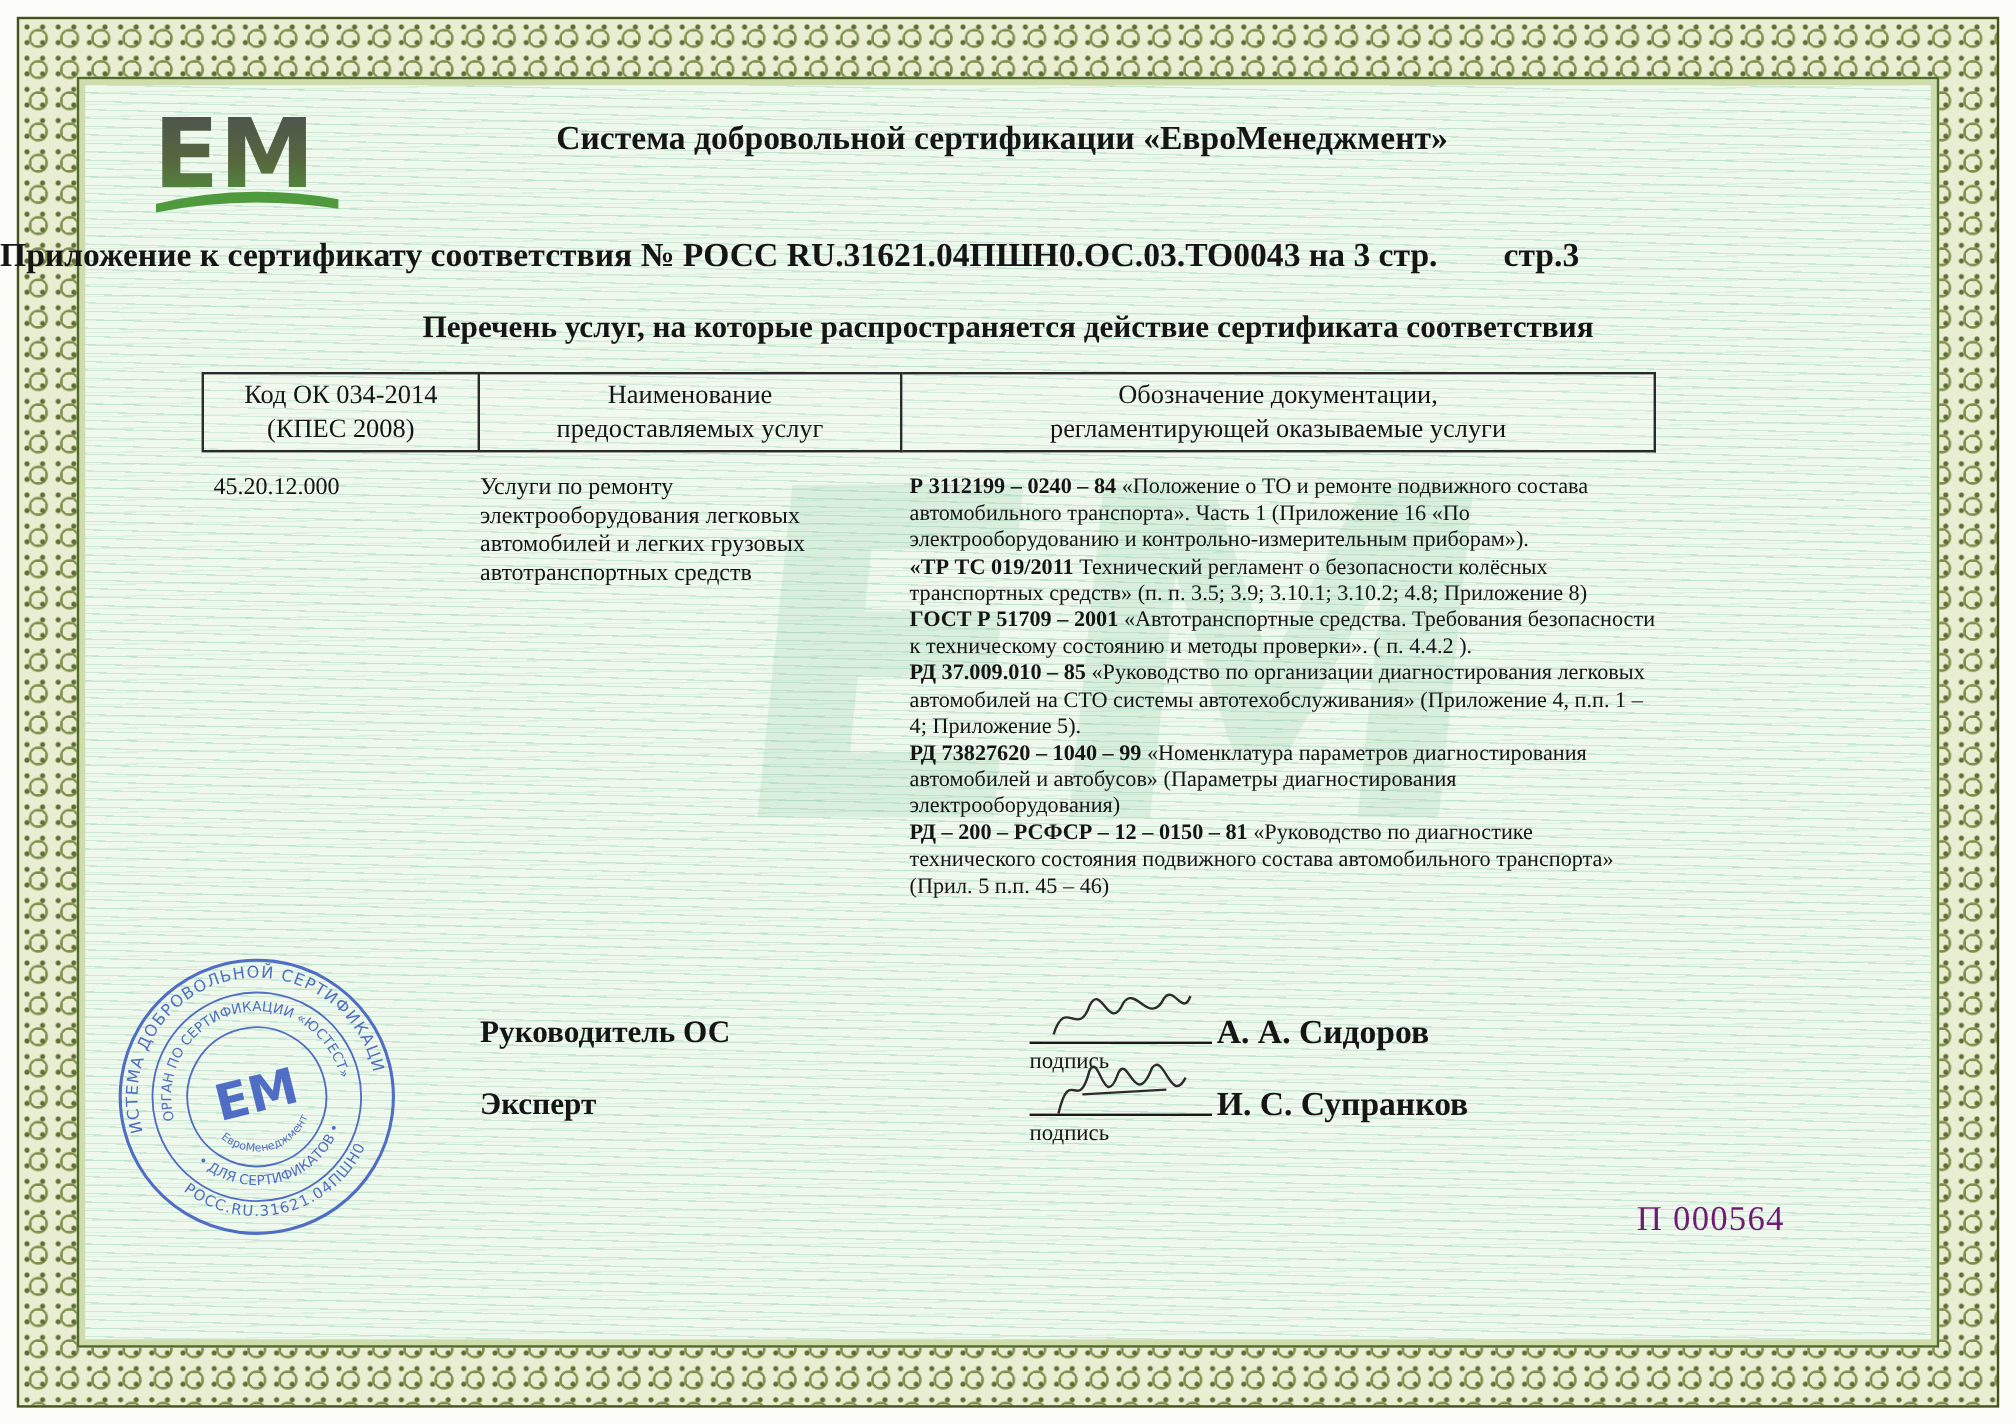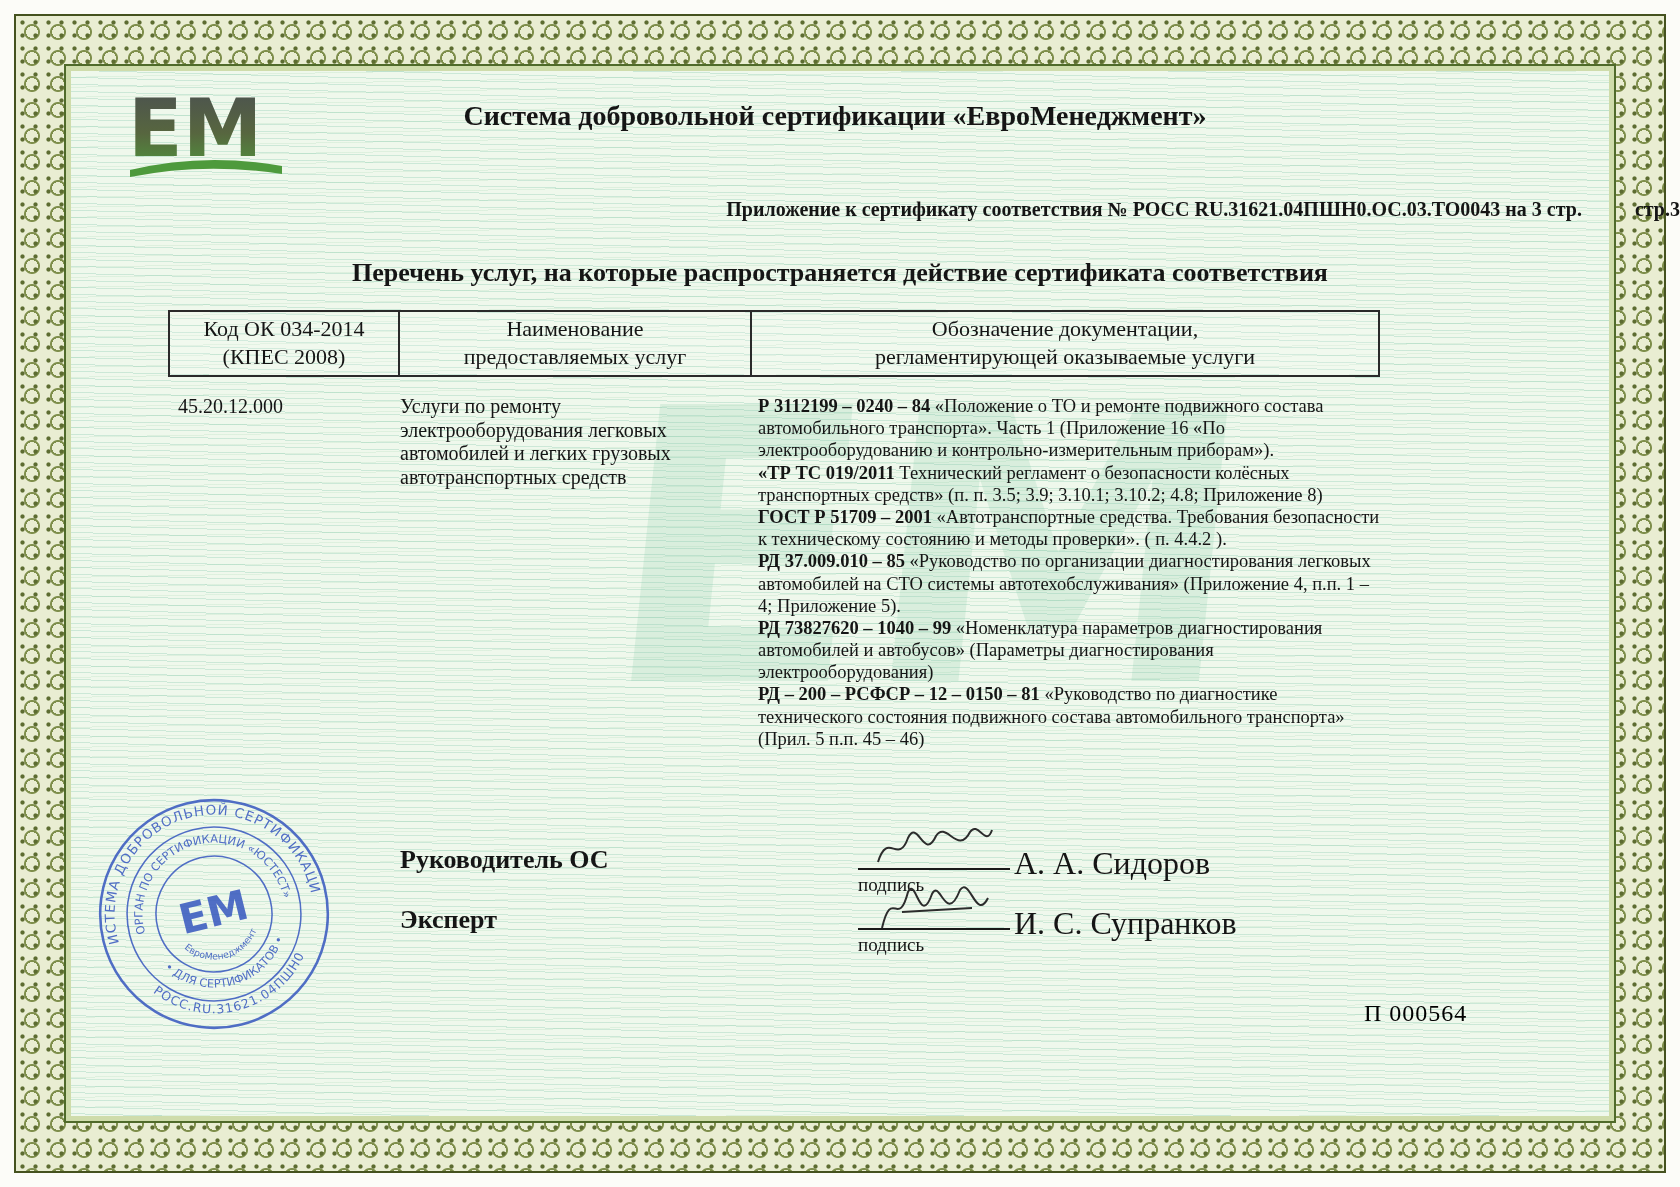--- a/index.html
+++ b/index.html
@@ -28,42 +28,42 @@
   }
   .watermark{
     position:absolute;left:610px;top:360px;font-family:"DejaVu Sans",sans-serif;
     font-size:380px;font-weight:bold;line-height:1;color:rgba(128,198,163,0.20);
     transform:skewX(-6deg);z-index:1;user-select:none;
   }
   .content{position:absolute;inset:0;z-index:2;}
 
   .logo{position:absolute;left:126px;top:82px;}
   .sys-title{position:absolute;left:0;right:10px;top:100px;text-align:center;font-size:28px;font-weight:bold;}
-  .appendix{position:absolute;left:0;right:0;top:198px;text-align:right;font-size:20px;font-weight:bold;}
+  .appendix{position:absolute;left:0;right:0;top:198px;text-align:left;font-size:28px;font-weight:bold;}
   .appendix .pageno{display:inline-block;margin-left:48px;}
   .list-title{position:absolute;left:0;right:0;top:258px;text-align:center;font-size:26px;font-weight:bold;}
 
   .cert-table{position:absolute;left:168px;top:310px;width:1212px;}
   .thead{display:grid;grid-template-columns:232px 352px 628px;}
   .th{border:2px solid #2a2a2a;text-align:center;font-size:22px;padding:3px 4px 5px;line-height:1.25;background:rgba(255,255,255,0.15);}
   .th + .th{border-left:none;}
   .tbody{display:grid;grid-template-columns:232px 352px 628px;margin-top:18px;}
   .code-cell{font-size:20px;padding-left:10px;}
   .service-cell{font-size:20px;line-height:1.18;padding-right:14px;}
   .docs-cell{font-size:18.5px;line-height:1.2;padding-left:6px;}
   .doc{margin:0;}
 
   .sig-role{position:absolute;left:400px;font-size:26px;font-weight:bold;}
   .sig-block{position:absolute;left:858px;width:152px;height:48px;border-bottom:2px solid #1a1a1a;}
   .sig-block svg{position:absolute;left:14px;bottom:-6px;}
   .sig-cap{position:absolute;left:858px;width:152px;text-align:left;font-size:19px;}
-  .sig-name{position:absolute;left:1014px;font-size:32px;font-weight:normal;}
+  .sig-name{position:absolute;left:1014px;font-size:28px;font-weight:bold;}
 
   .stamp{position:absolute;left:95px;top:795px;transform:rotate(-14deg);opacity:0.88;}
-  .serial{position:absolute;left:1364px;top:1000px;font-size:24px;color:#000000;letter-spacing:1px;}
+  .serial{position:absolute;left:1364px;top:1000px;font-size:29px;color:#701a75;letter-spacing:1px;}
 </style>
 </head>
 <body>
 
 <div class="page">
   <div class="band"></div>
   <div class="inner"></div>
   <div class="watermark">EM</div>
 
   <div class="content">

